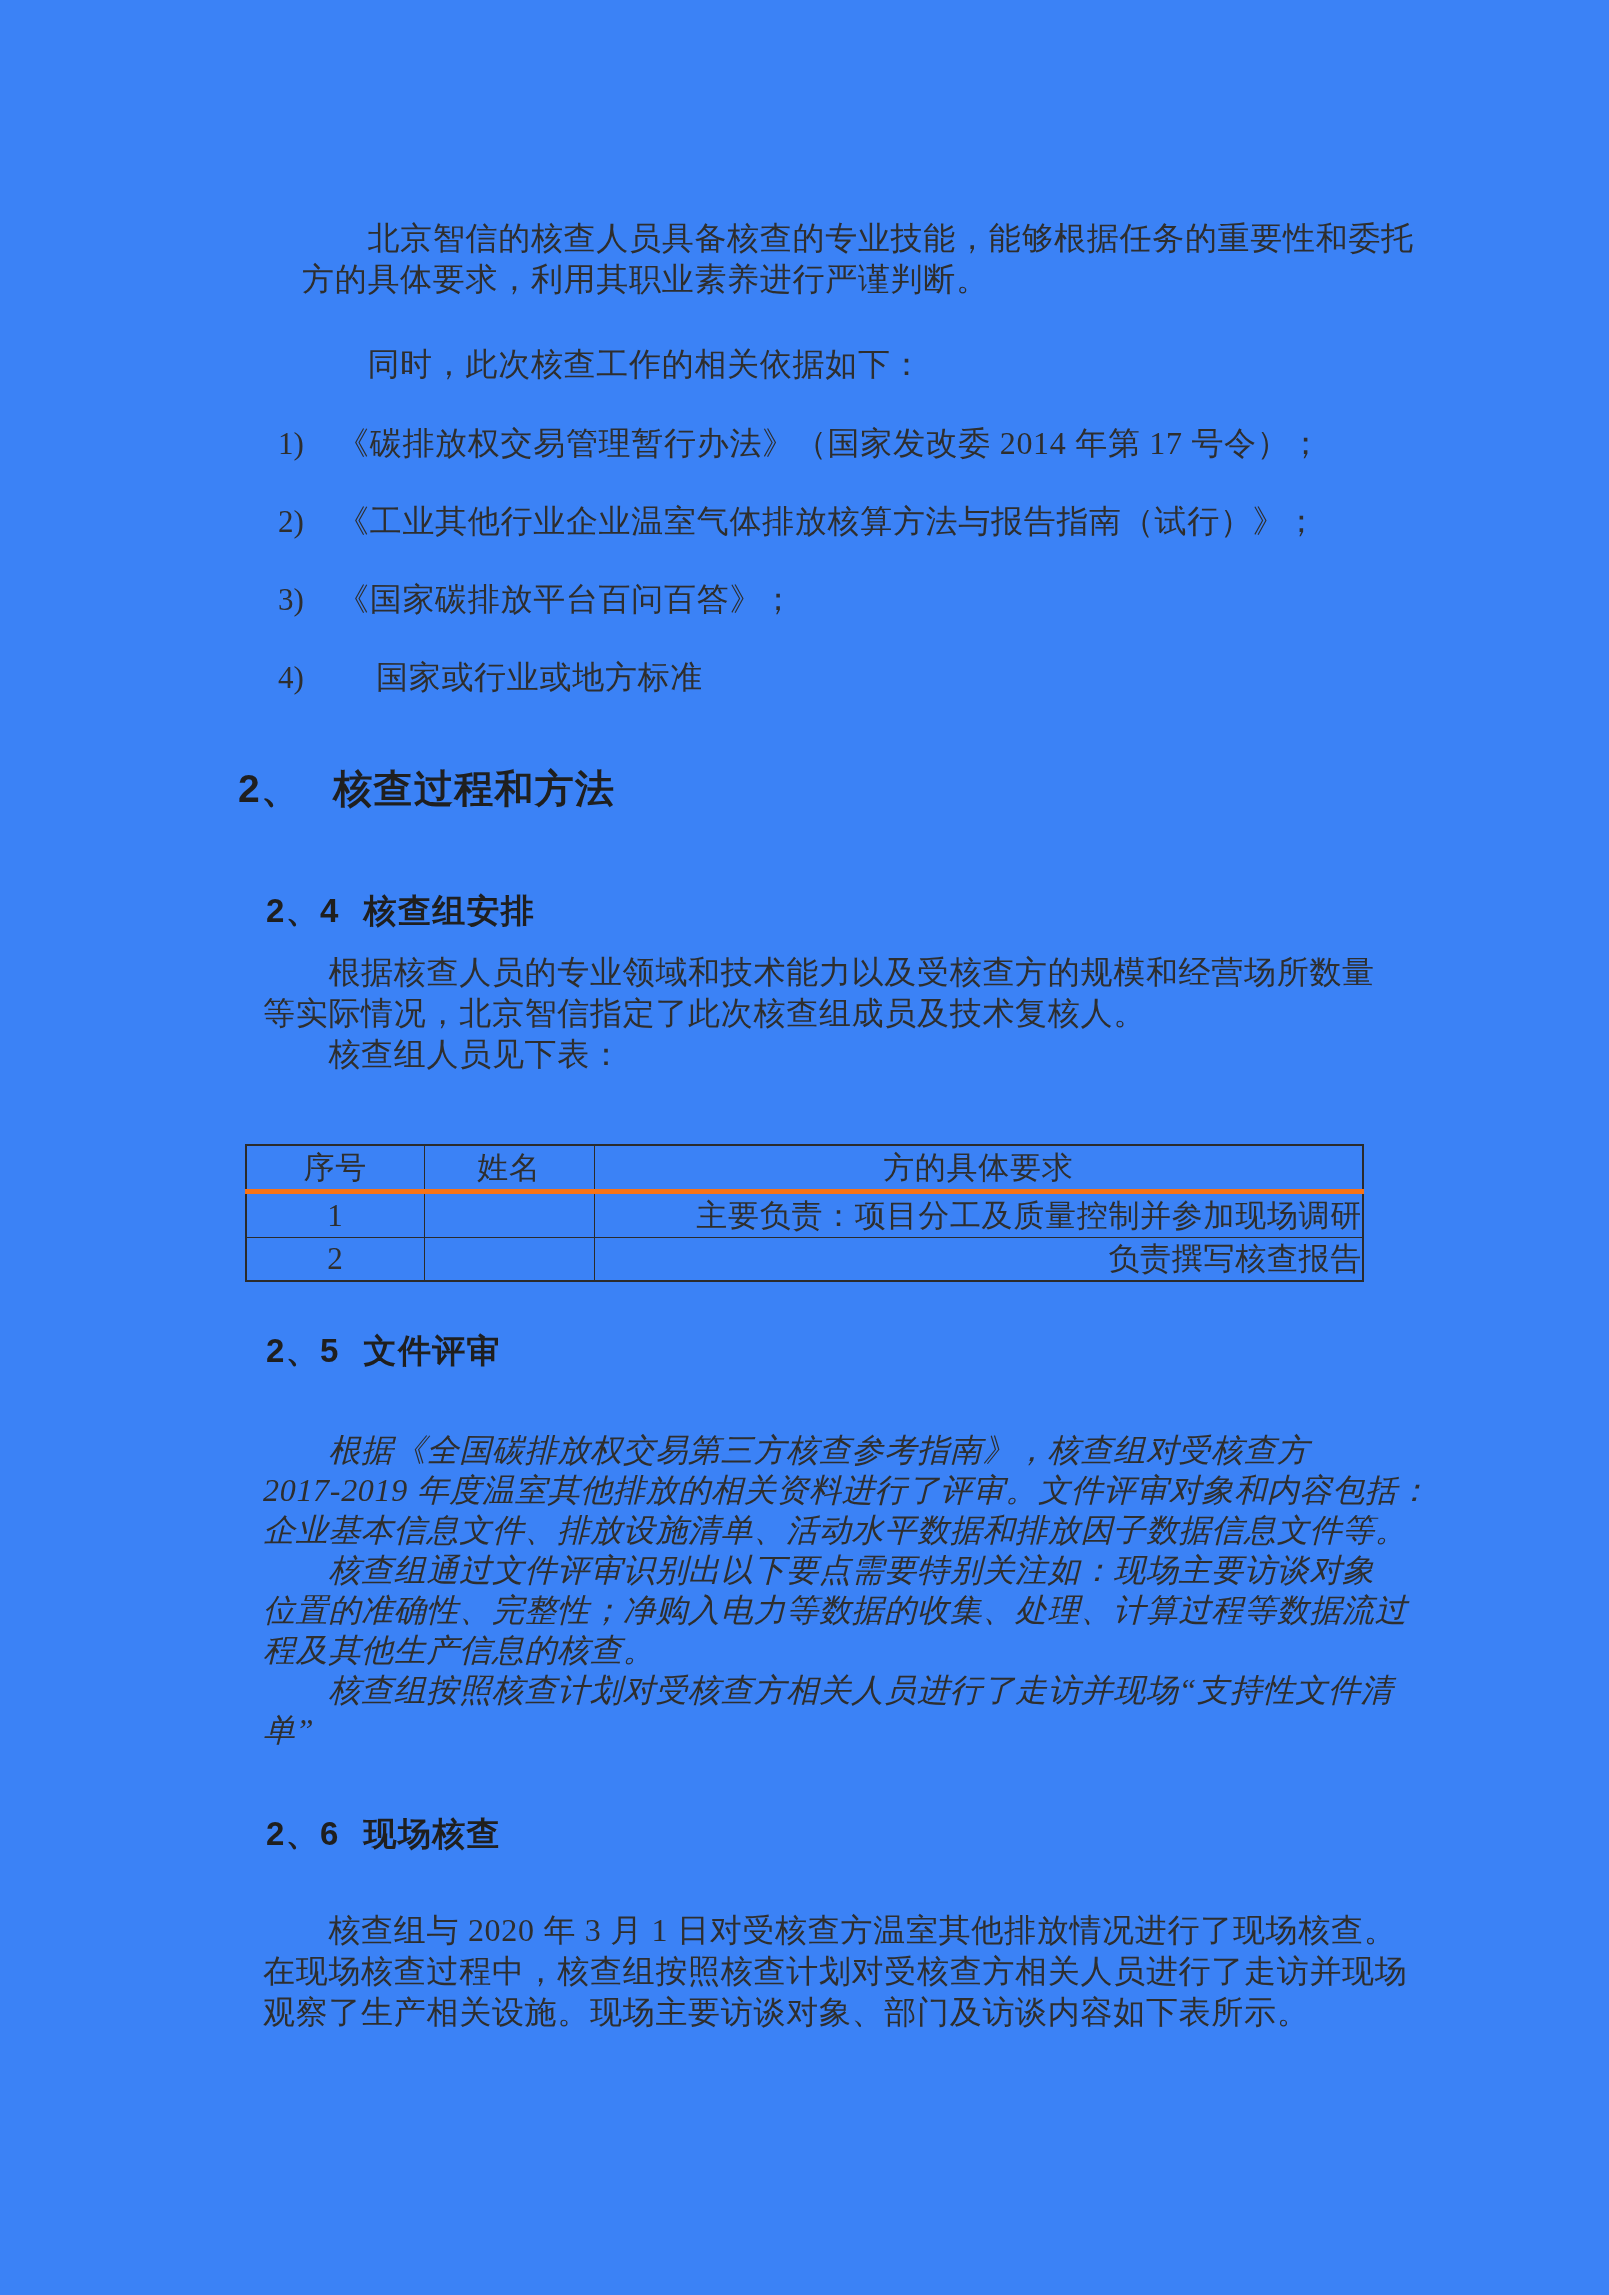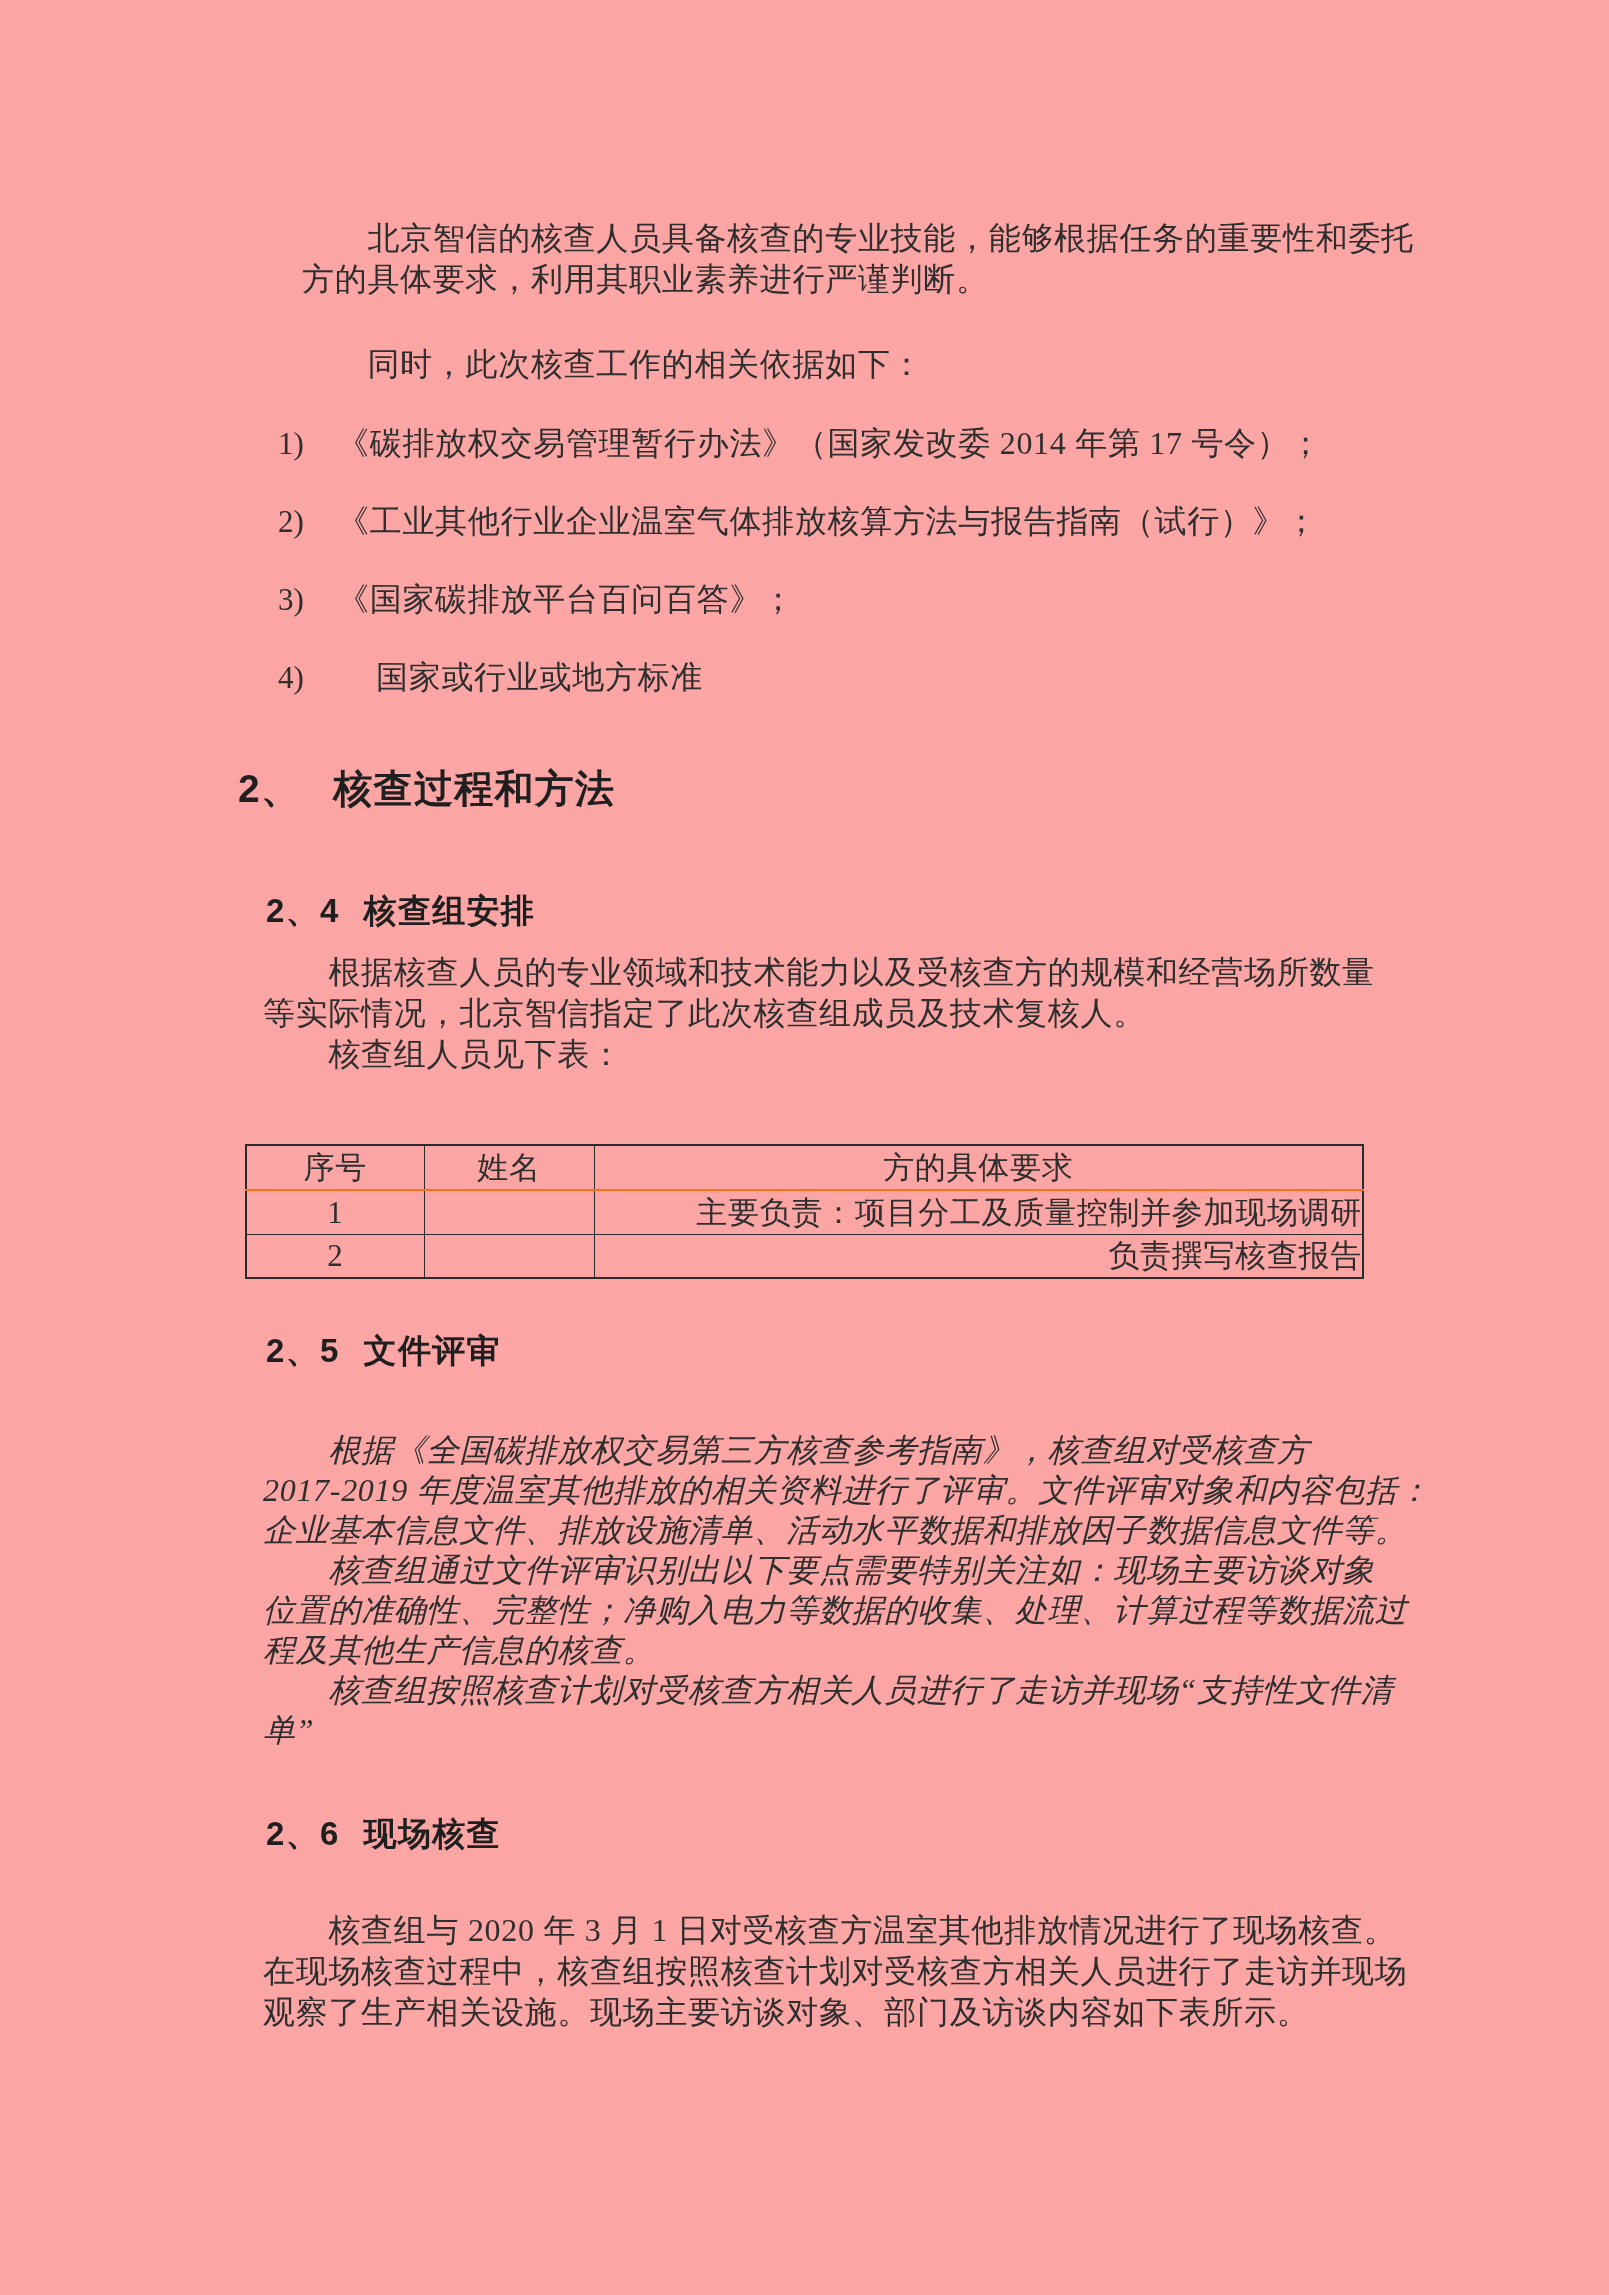--- a/index.html
+++ b/index.html
@@ -2,21 +2,21 @@
 <html style="font-size:10.7px"><head>
 <meta charset="utf-8">
 <style>
   html, body { margin: 0; padding: 0; }
   body { background: #e8e8e6; }
   .page {
     position: relative;
     width: 1610px;
     height: 2295px;
     margin: 0 auto;
-    background: #fca5a5;
+    background: #3b82f6;
     font-family: "Liberation Serif", "DejaVu Serif", serif;
     color: #2e2e2e;
     overflow: hidden;
   }
   .block { position: absolute; }
   .line {
     white-space: pre;
     font-size: 32px;
     letter-spacing: 0.7px;
   }
@@ -72,21 +72,21 @@
     background: transparent;
   }
   table.team-table th, table.team-table td {
     border: 1.3px solid #2b2b2b;
     font-weight: normal;
     font-size: 31px;
     letter-spacing: 0.7px;
     color: #2e2e2e;
     padding: 0;
   }
-  table.team-table tr.hdr th { border-top: 2px solid #2b2b2b; border-bottom: 2px solid #f97316; }
+  table.team-table tr.hdr th { border-top: 2px solid #2b2b2b; border-bottom: 5px solid #f97316; }
   table.team-table tr:last-child td { border-bottom: 2px solid #2b2b2b; }
   table.team-table th:first-child, table.team-table td:first-child { border-left: 2px solid #2b2b2b; }
   table.team-table th:last-child, table.team-table td:last-child { border-right: 2px solid #2b2b2b; }
   tr.hdr th { height: 43px; text-align: center; }
   td.c-no { height: 43px; text-align: center; }
   td.c-name { text-align: center; }
   td.c-duty { text-align: right; padding-left: 17.4px; font-family: Liberation Serif, serif; }
   tr.r2 td { height: 39px; }
 </style>
 </head>

